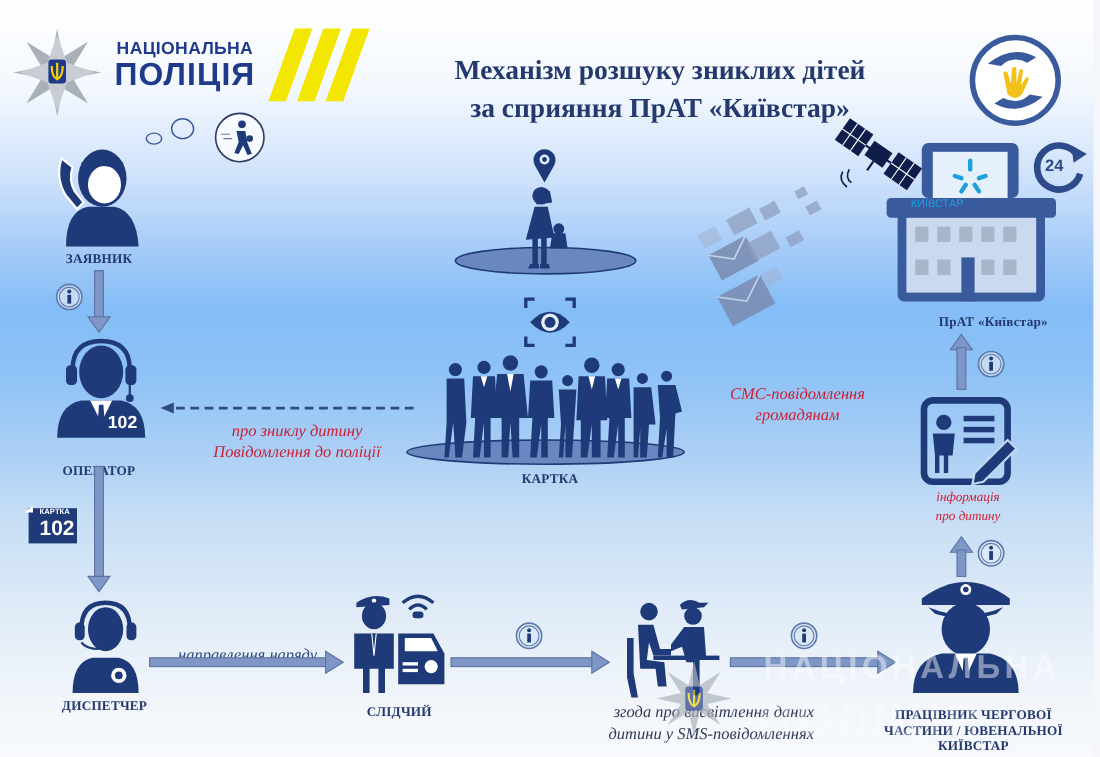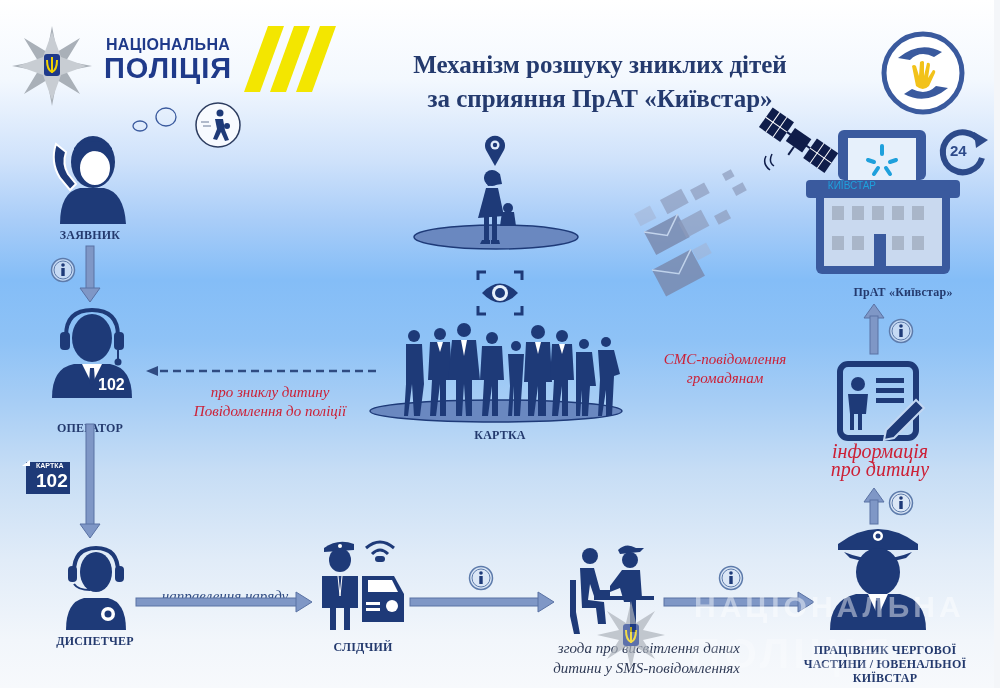--- a/index.html
+++ b/index.html
@@ -217,21 +217,21 @@
 
   <svg style="left:836px;top:360px;" width="92" height="82" viewBox="0 0 92 82">
     <rect x="4" y="4" width="76" height="74" rx="8" fill="none" stroke="#1e3a78" stroke-width="6"></rect>
     <circle cx="22" cy="24" r="7" fill="#1e3a78"></circle>
     <path d="M12 34 L32 34 L30 54 L26 54 L26 70 L22 70 L22 54 L18 54 L18 70 L14 70 L14 54 Z" fill="#1e3a78"></path>
     <rect x="40" y="18" width="28" height="5" fill="#1e3a78"></rect>
     <rect x="40" y="28" width="28" height="5" fill="#1e3a78"></rect>
     <rect x="40" y="38" width="28" height="5" fill="#1e3a78"></rect>
     <path d="M50 70 L80 40 L88 48 L58 78 L48 80 Z" fill="#1e3a78" stroke="#c3d7f2" stroke-width="2"></path>
   </svg>
-  <div class="red" style="left:820px;top:442px;width:120px;font-size:20px;line-height:18px;">
+  <div class="red" style="left:820px;top:442px;width:120px;font-size:12px;line-height:18px;">
     <div>інформація</div>
     <div>про дитину</div>
   </div>
 
   <svg style="left:864px;top:304px;" width="20" height="50" viewBox="0 0 20 50">
     <polygon points="0,14 20,14 10,0" fill="#7f97c6" stroke="#5a72a4" stroke-width="1"></polygon>
     <rect x="6" y="12" width="8" height="38" fill="#7f97c6" stroke="#5a72a4" stroke-width="1"></rect>
   </svg>
   <svg style="left:888px;top:318px;" width="26" height="26" viewBox="0 0 26 26">
     <circle cx="13" cy="13" r="11.5" fill="#c6daf4" stroke="#5d7bab" stroke-width="1.5"></circle>

